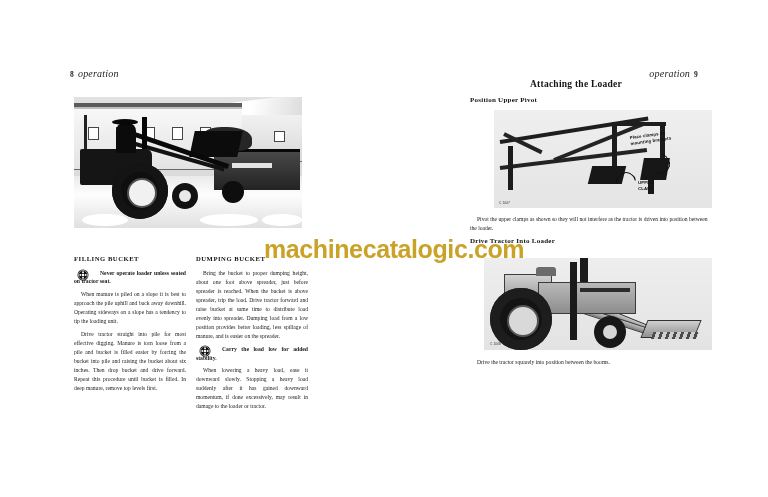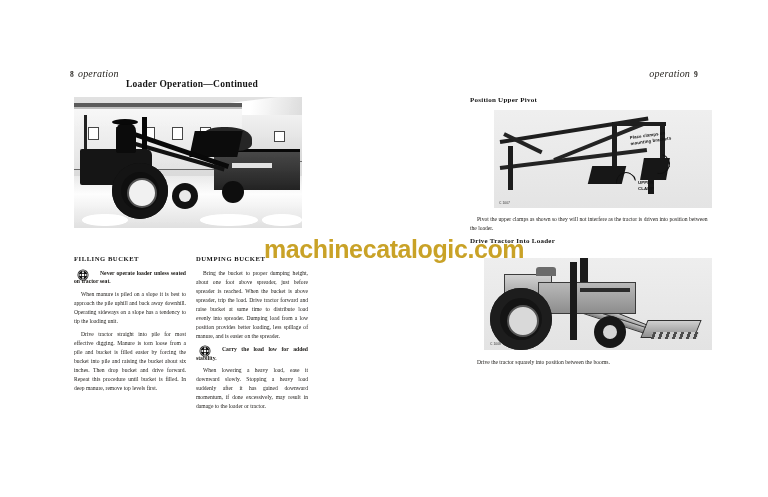--- a/index.html
+++ b/index.html
@@ -376,21 +376,20 @@
 <body>
 
 <div id="spread">
 
   <div class="page" id="page-left">
 
     <div class="runhead" id="runhead-left">
       <span class="folio">8</span><span class="word">operation</span>
     </div>
 
-    <div class="chapter-title" id="title-left">Loader Operation—Continued</div>
 
     <div class="art" id="photo-left">
       <div class="sky" style="background:linear-gradient(#dadada,#d0d0d0);"></div>
       <div class="shedroof"></div>
       <div class="shed"></div>
       <div class="barnroof"></div>
       <div class="barn"></div>
       <div class="win" style="left:14px;  top:30px;"></div>
       <div class="win" style="left:42px;  top:30px;"></div>
       <div class="win" style="left:70px;  top:30px;"></div>
@@ -461,20 +460,21 @@
     </div>
   </div>
 
   <div class="page" id="page-right">
 
     <div class="runhead" id="runhead-right">
       <span class="word">operation</span><span class="folio">9</span>
     </div>
   </div>
 
+  <div class="chapter-title" id="title-right">Attaching the Loader</div>
 
   <div class="subhead" style="left:470px; top:96px;">Position Upper Pivot</div>
 
   <div class="art" id="art-clamps">
     <div class="frame-h" style="left:6px;  top:30px; width:150px; transform:rotate(-9deg); transform-origin:left center;"></div>
     <div class="frame-d" style="left:6px;  top:56px; width:148px; transform:rotate(-7deg);"></div>
     <div class="frame-d" style="left:10px; top:22px; width:42px;  transform:rotate(26deg);"></div>
     <div class="frame-d" style="left:60px; top:48px; width:96px;  transform:rotate(-22deg);"></div>
     <div class="frame-h" style="left:120px; top:12px; width:52px;"></div>
     <div class="postv" style="left:118px; top:12px; height:56px;"></div>

